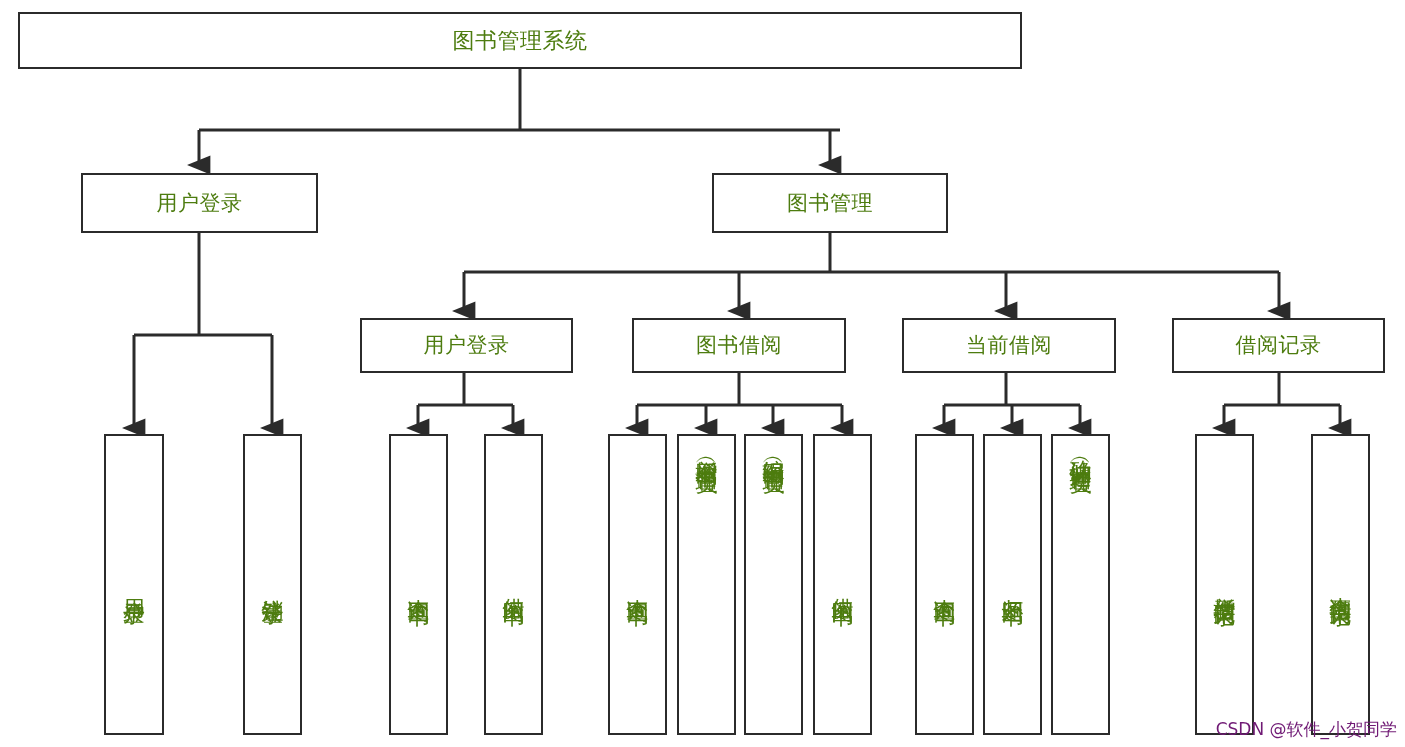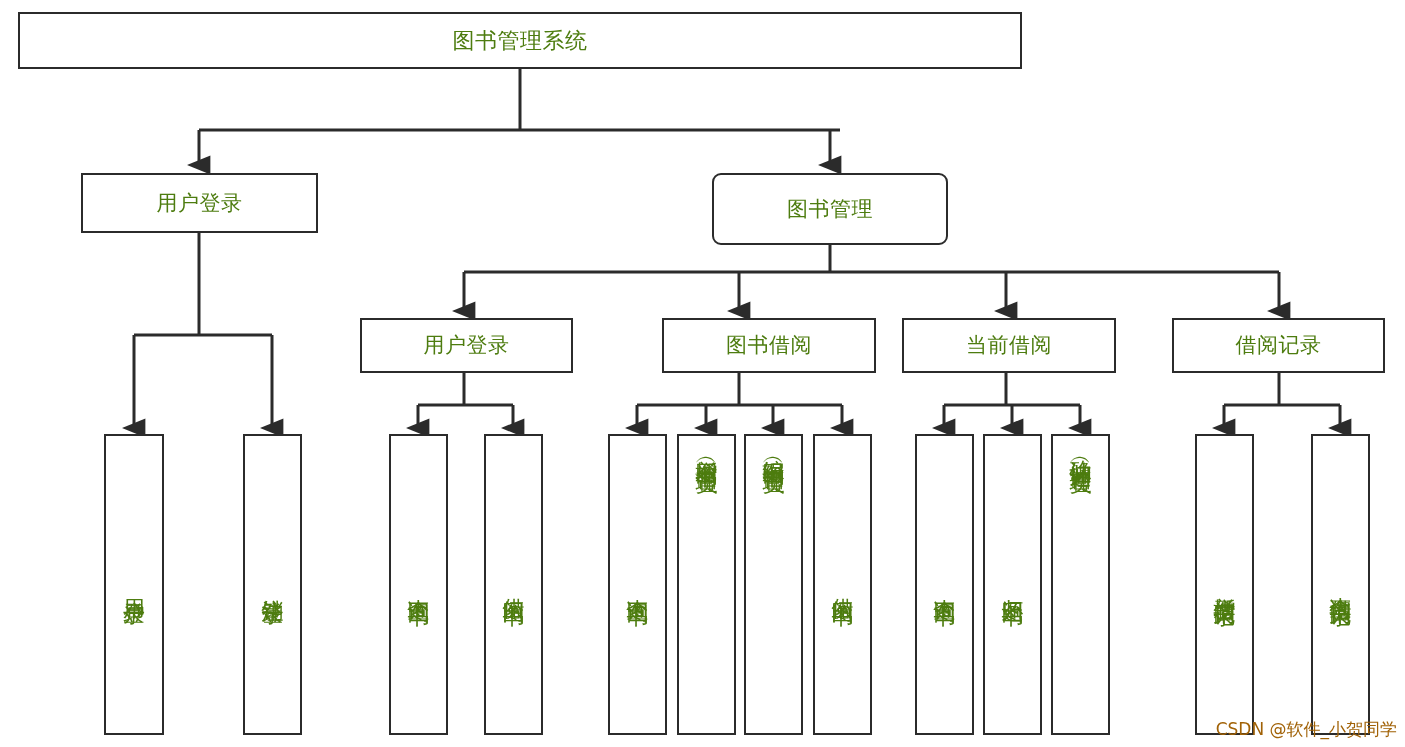--- a/index.html
+++ b/index.html
@@ -55,21 +55,21 @@
     line-height: 1.18;
     letter-spacing: 2px;
     white-space: nowrap;
     -webkit-writing-mode: vertical-rl;
   }
   #watermark {
     position: absolute;
     right: 8px;
     bottom: 6px;
     font-size: 17px;
-    color: #a16207;
+    color: #701a75;
     white-space: nowrap;
     font-family: "DejaVu Sans", "Liberation Sans", sans-serif;
   }
 </style>
 </head>
 <body>
 
 <div id="canvas">
 
   <svg class="edges" viewBox="0 0 1405 747" xmlns="http://www.w3.org/2000/svg">
@@ -122,28 +122,28 @@
     </g>
   </svg>
 
   <div class="node h root" style="left:18px; top:12px; width:1004px; height:57px;">
     <span class="label">图书管理系统</span>
   </div>
 
   <div class="node h" style="left:81px; top:173px; width:237px; height:60px;">
     <span class="label">用户登录</span>
   </div>
-  <div class="node h" style="left:712px; top:173px; width:236px; height:72px;border-radius:9px;">
+  <div class="node h" style="left:712px; top:173px; width:236px; height:60px;">
     <span class="label">图书管理</span>
   </div>
 
   <div class="node h" style="left:360px; top:318px; width:213px; height:55px;">
     <span class="label">用户登录</span>
   </div>
-  <div class="node h" style="left:632px; top:318px; width:214px; height:55px;margin-left:30px;">
+  <div class="node h" style="left:632px; top:318px; width:214px; height:55px;">
     <span class="label">图书借阅</span>
   </div>
   <div class="node h" style="left:1172px; top:318px; width:213px; height:55px;">
     <span class="label">借阅记录</span>
   </div>
   <div class="node h" style="left:902px; top:318px; width:214px; height:55px;">
     <span class="label">当前借阅</span>
   </div>
 
   <div class="node v" style="left:104px; top:434px; width:60px; height:301px;">

